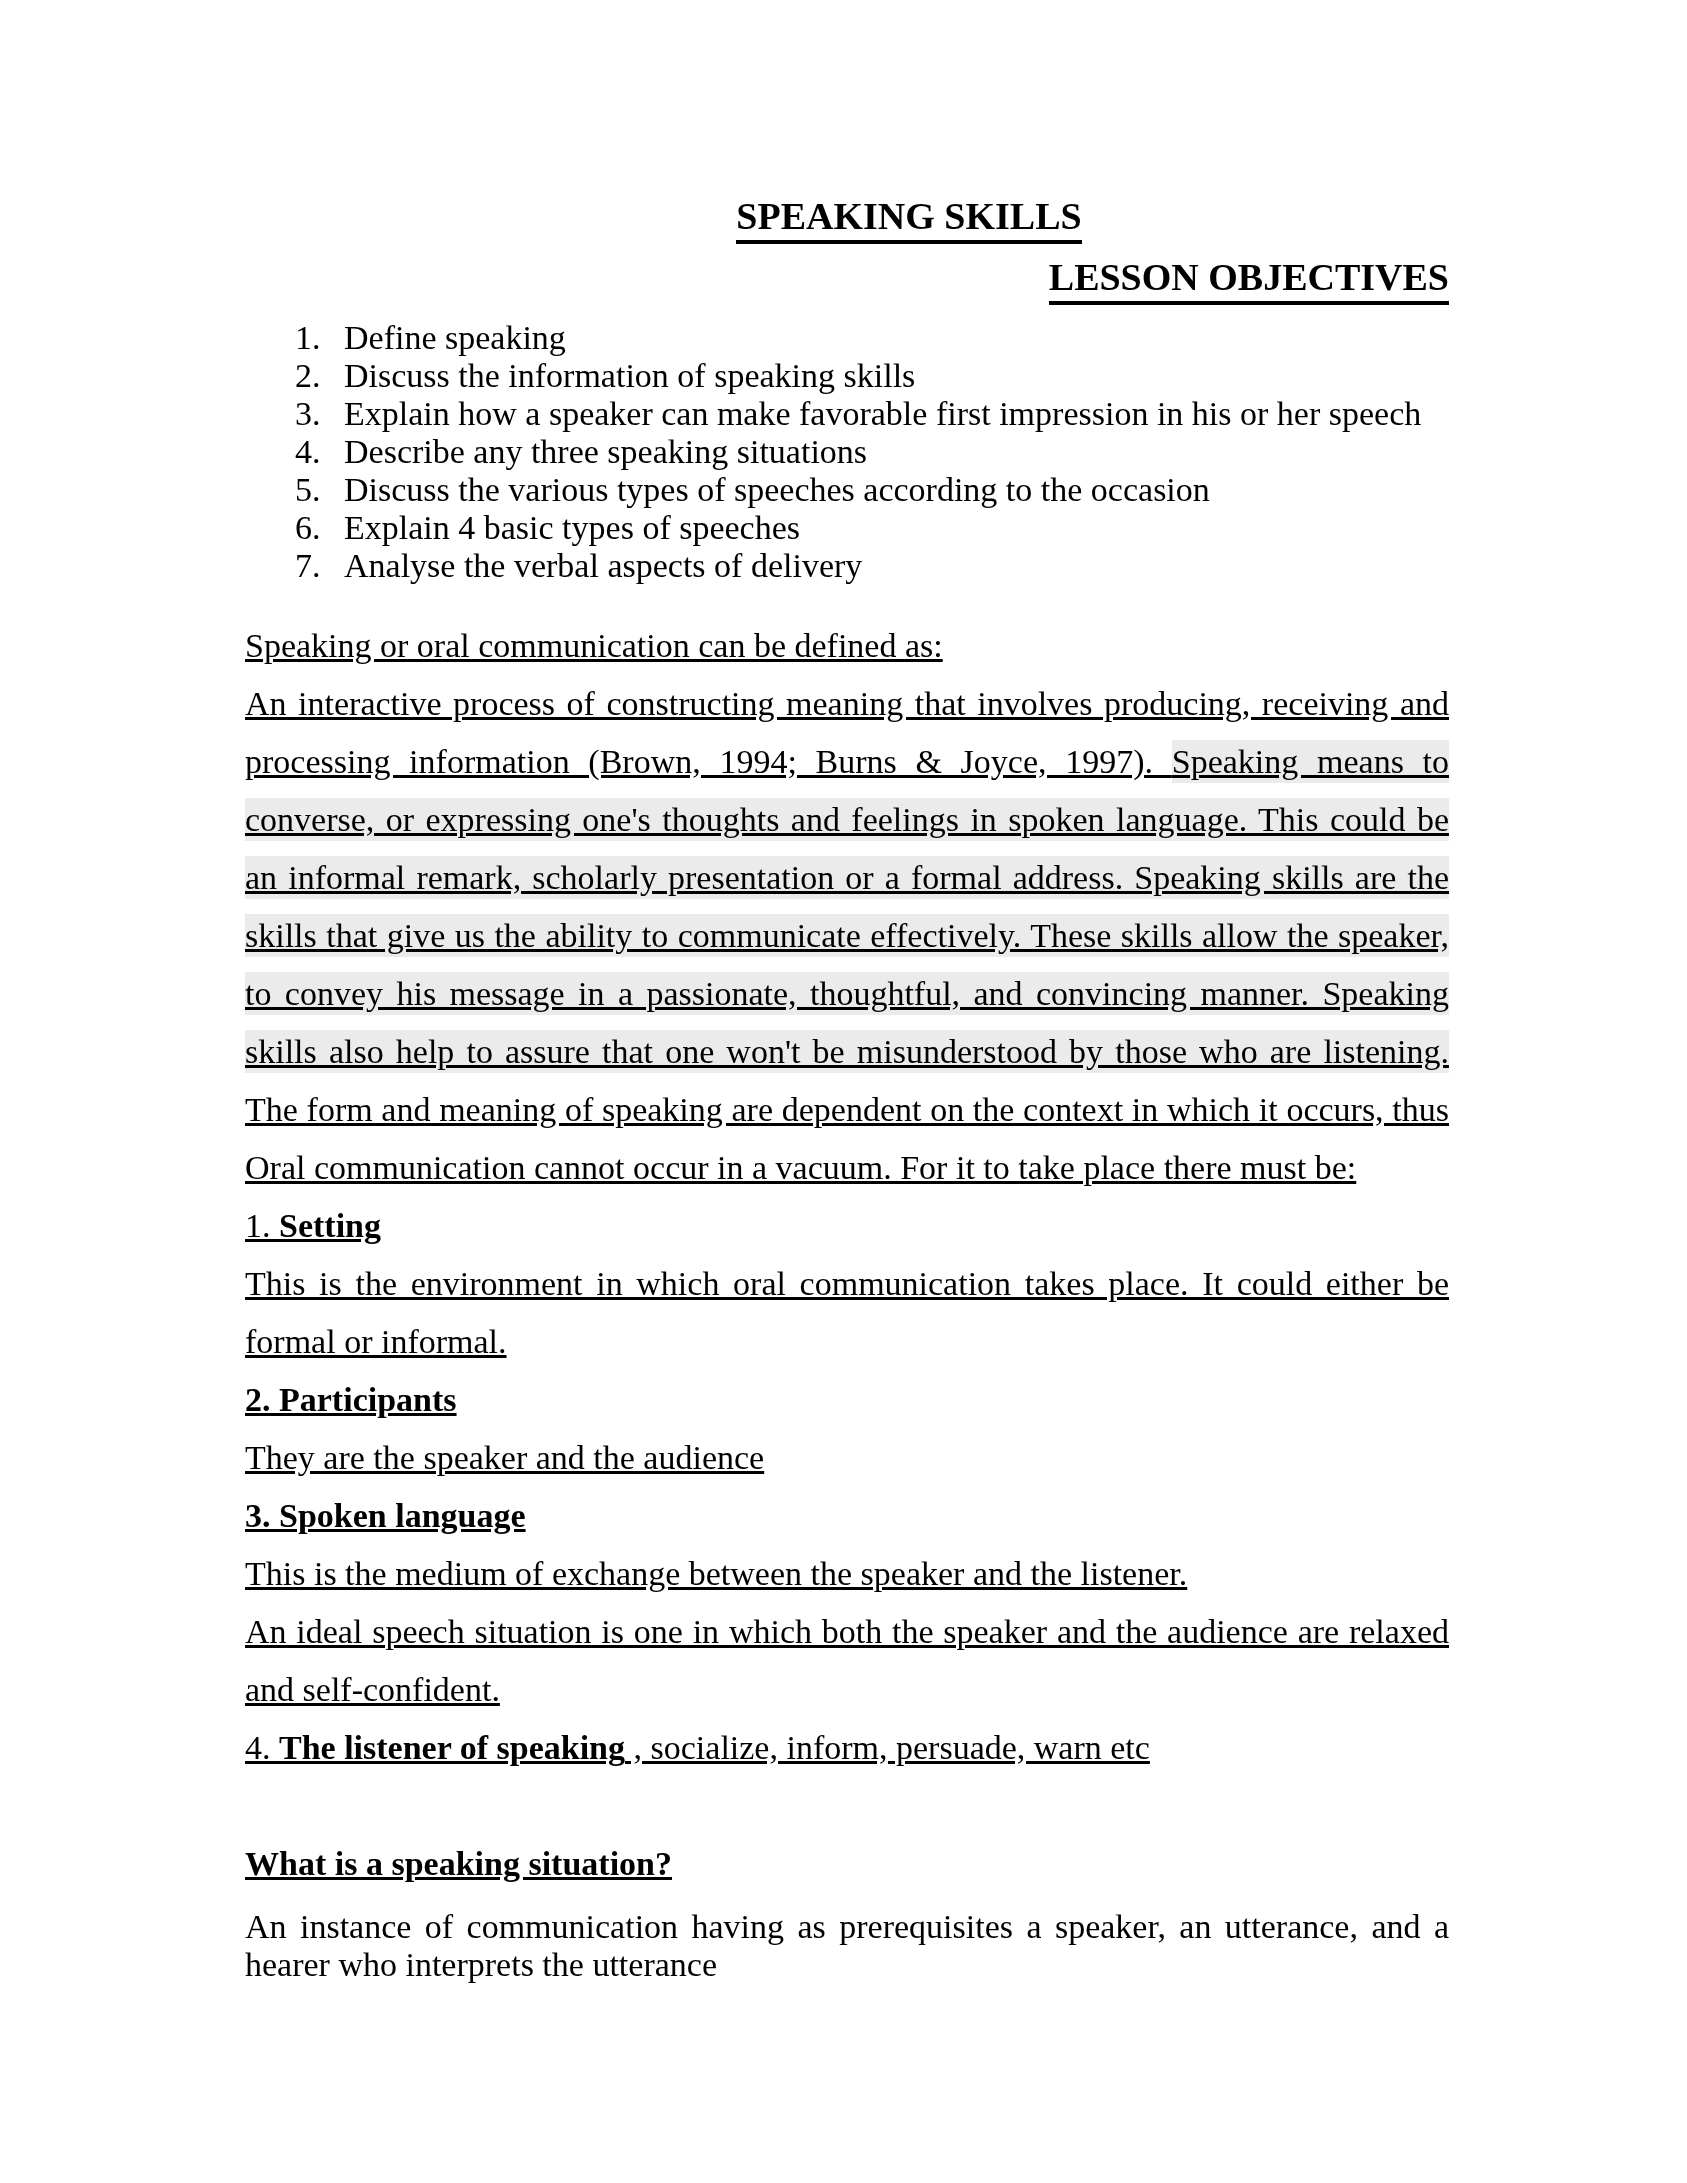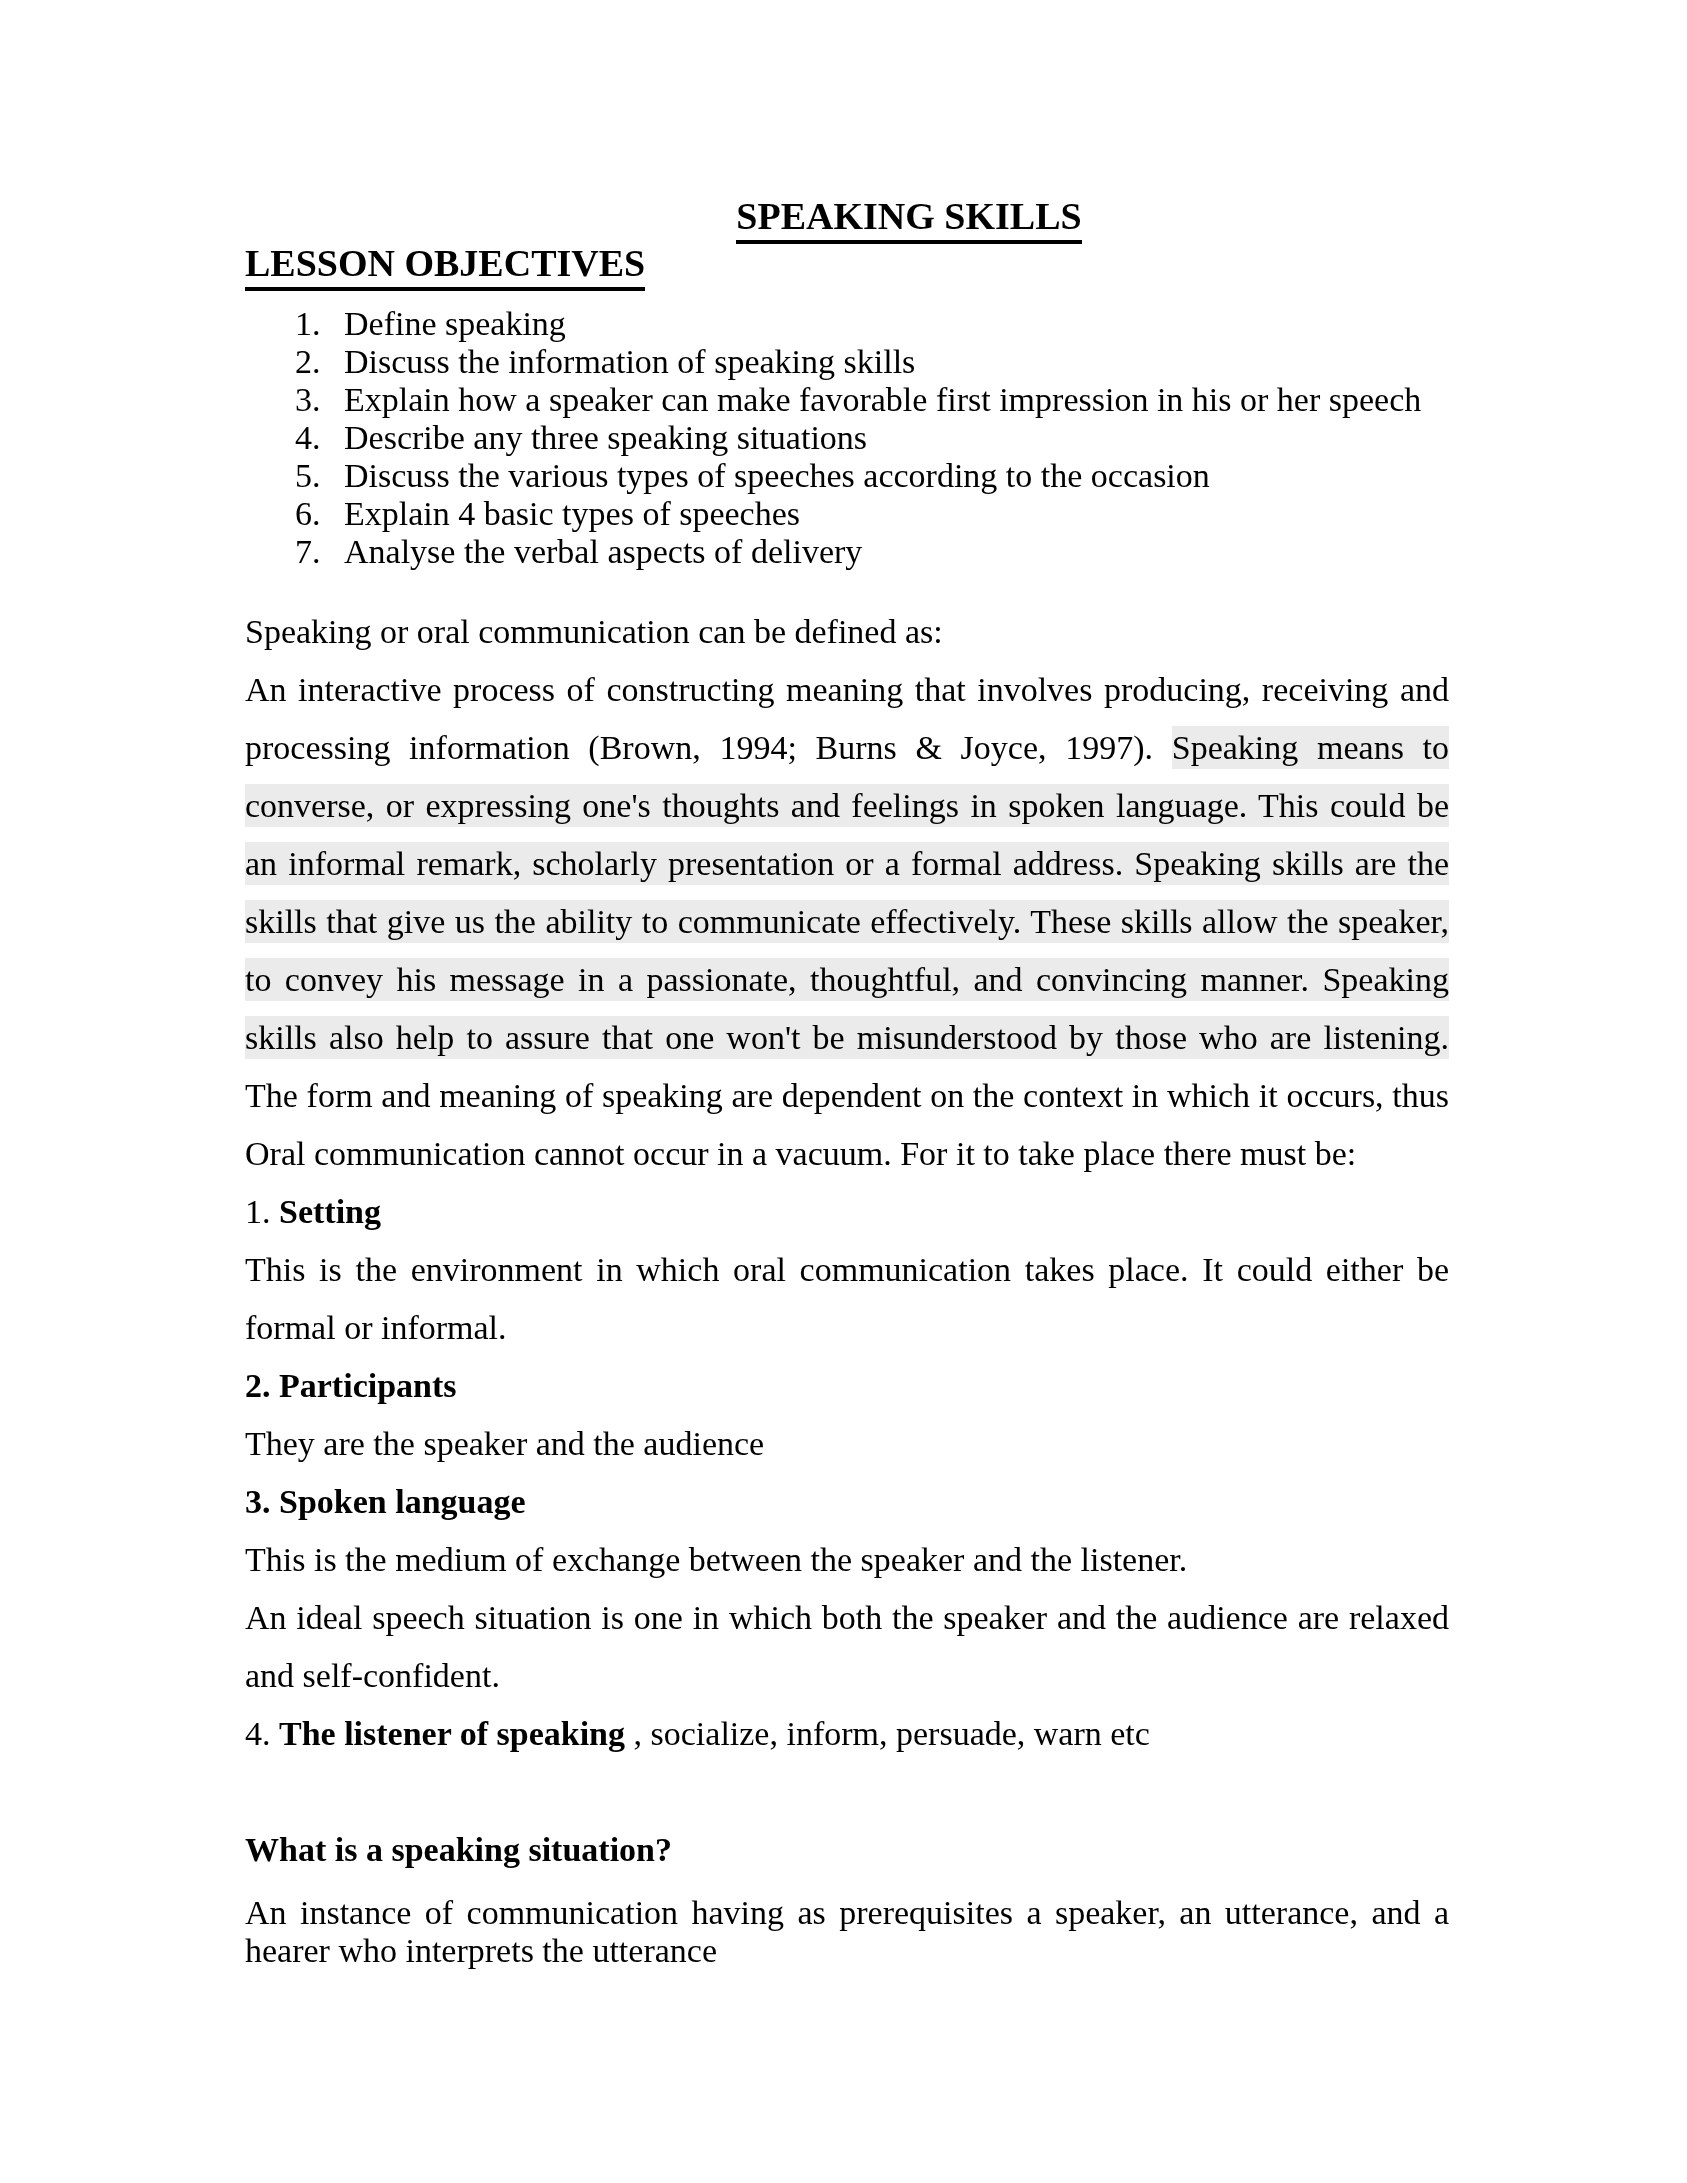--- a/index.html
+++ b/index.html
@@ -27,22 +27,22 @@
   .title {
     margin: 0;
     text-align: center;
     font-size: 38px;
     font-weight: 700;
     line-height: 41px;
     position: relative;
     left: 62px;
   }
   .obj-heading {
-    margin: 6px 0 0 0;
-    text-align: left;
+    margin: 20px 0 0 0;
+    text-align: right;
     font-size: 38px;
     font-weight: 700;
     line-height: 41px;
   }
   .u {
     border-bottom: 4.6px solid #000000;
     padding-bottom: 2.6px;
   }
   ol.objectives {
     list-style: none;
@@ -58,20 +58,21 @@
   }
   ol.objectives li::before {
     content: counter(obj) ".";
     position: absolute;
     left: 50px;
   }
   .body-blocks { margin-top: 32px; }
   .body-blocks p { margin: 0; }
   p.para, p.para-justify, p.spacer {
     line-height: 58px;
+    text-decoration: underline;
   }
   p.para-justify {
     text-align: justify;
     text-justify: inter-word;
   }
   p.spacer { height: 58px; }
   p.para-tight-justify {
     margin-top: 15px !important;
     line-height: 38px;
     text-align: justify;

